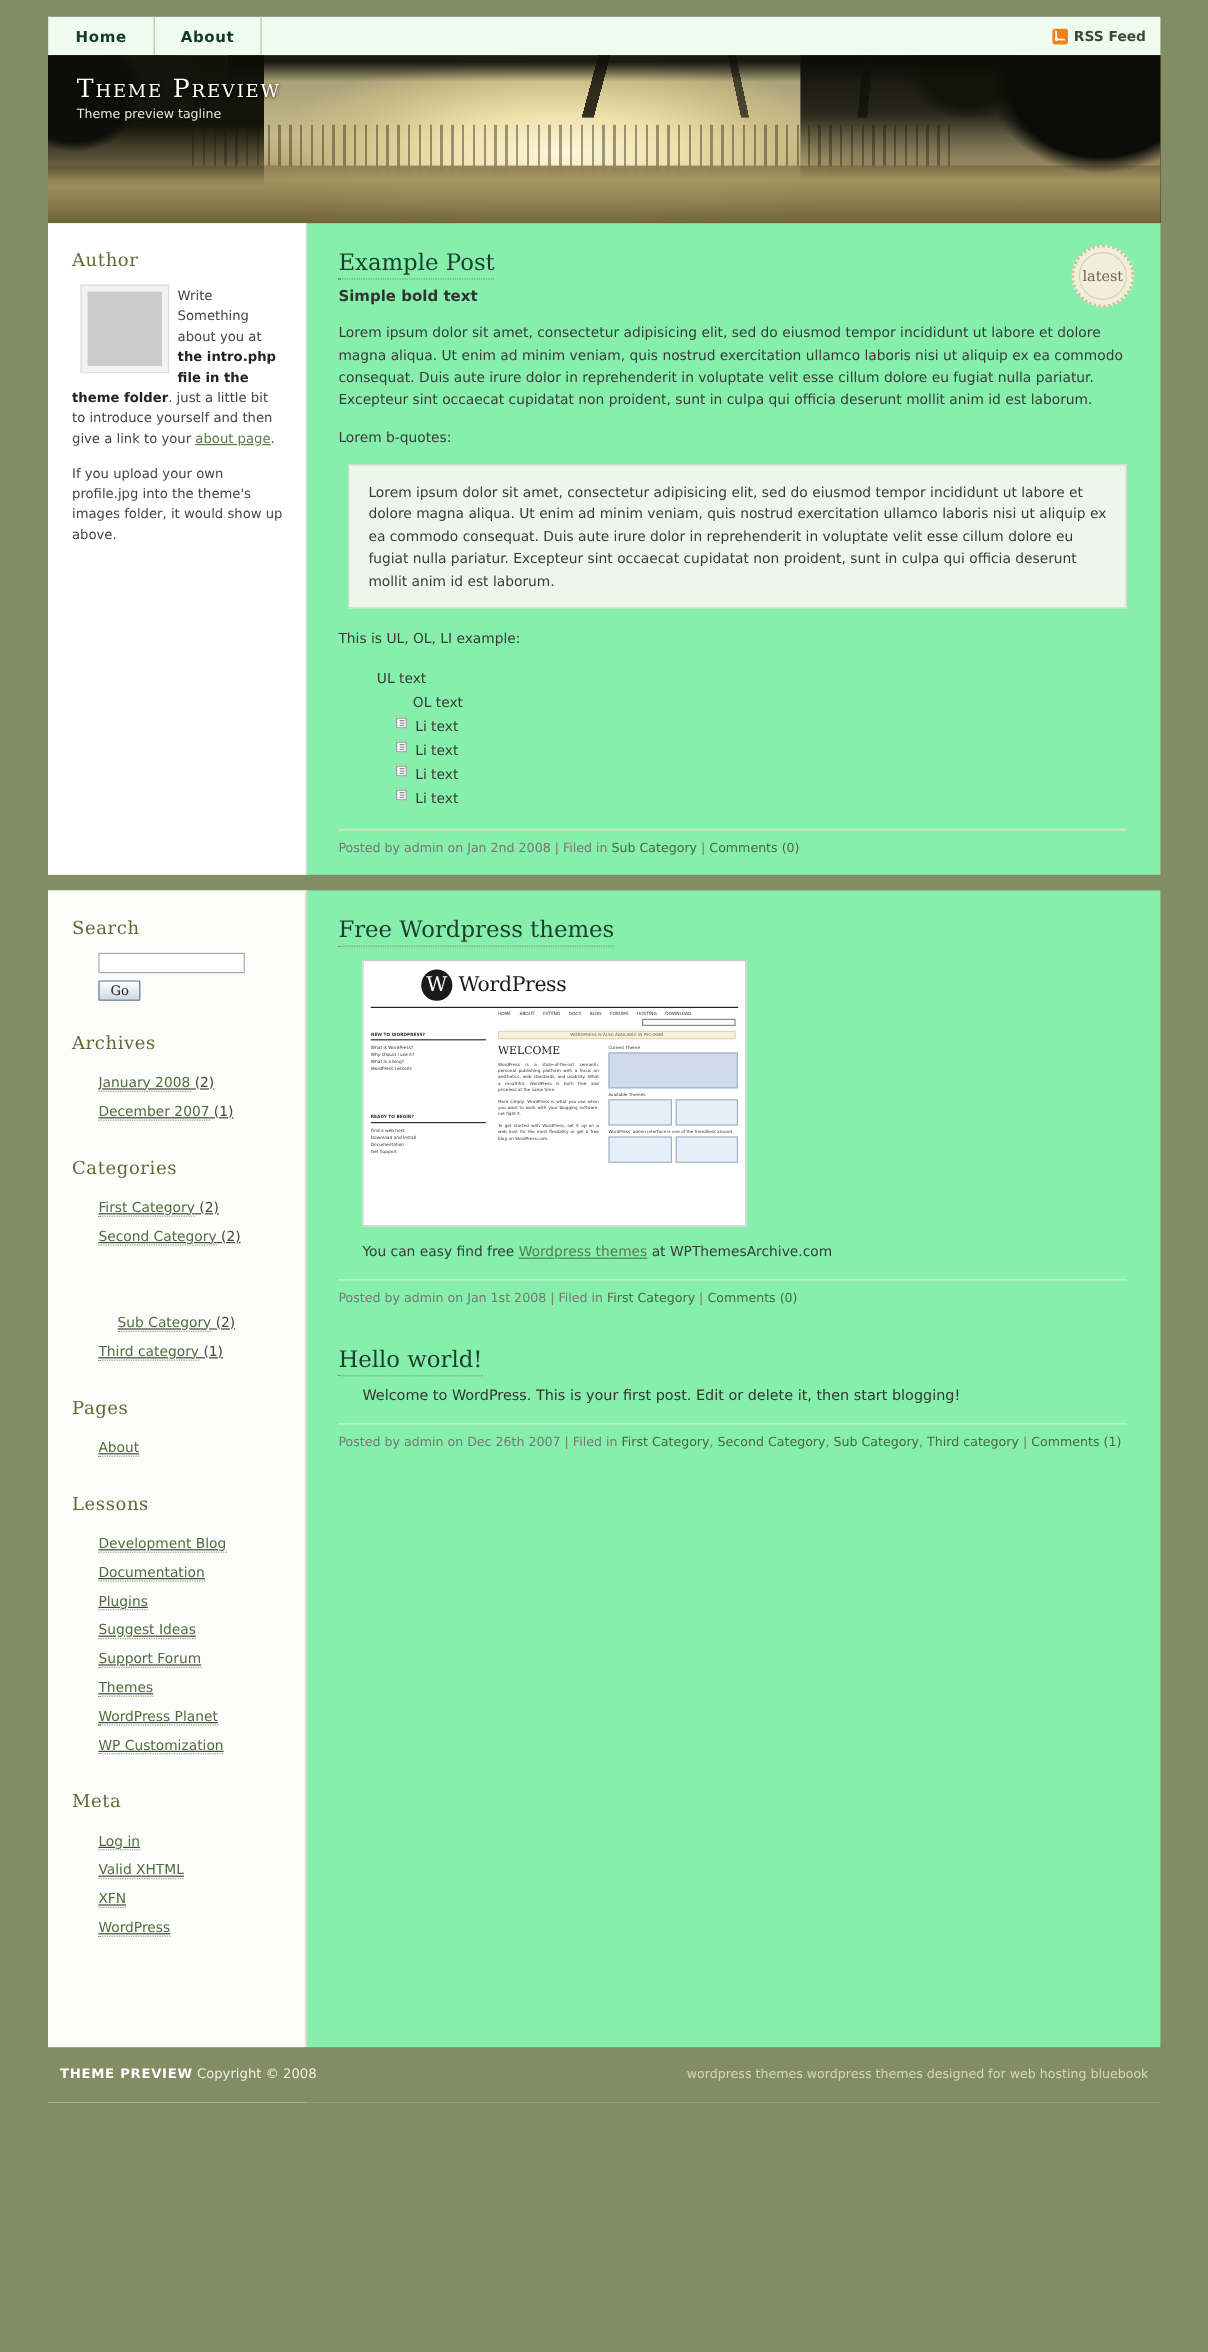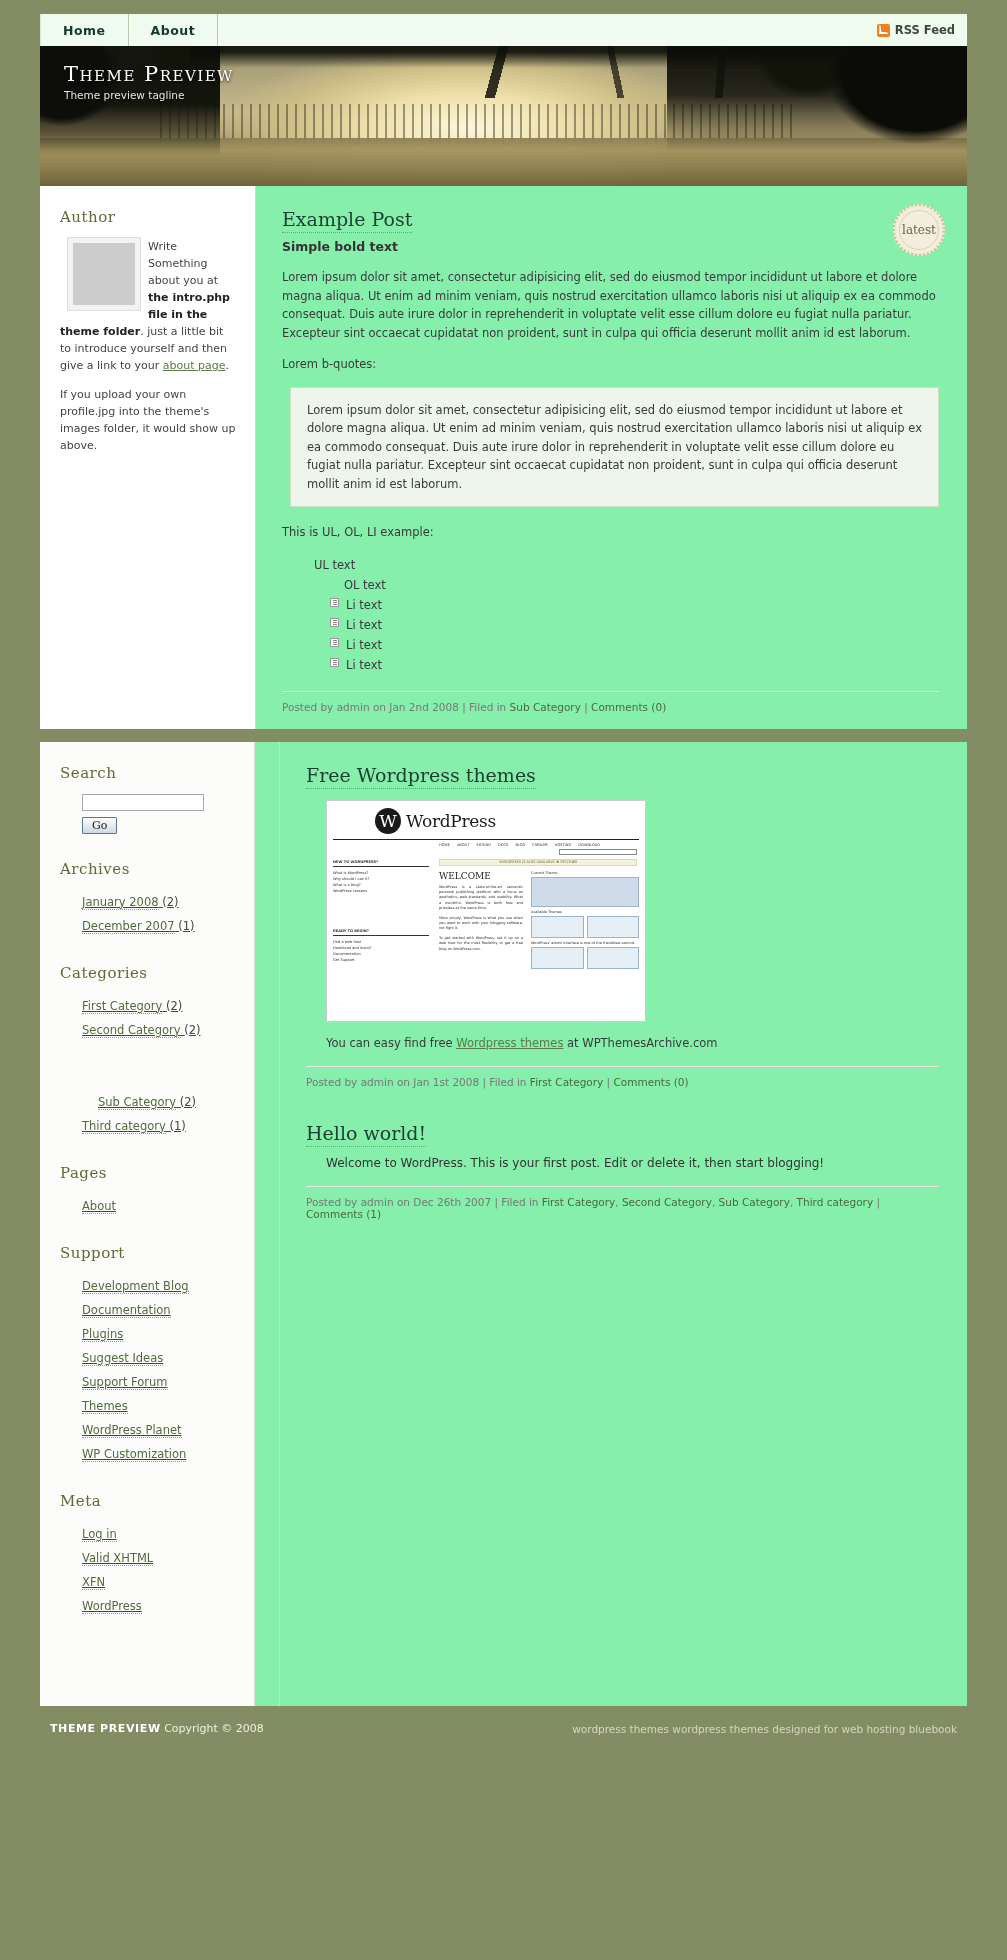--- a/index.html
+++ b/index.html
@@ -378,21 +378,21 @@
           </li>
       </ul>
       <div class="meta">
         <span>Posted by admin on Jan 2nd 2008 | Filed in </span><a>Sub Category</a><span> | </span><a>Comments (0)</a>
       </div>
     </div>
   </div>
 
   <div class="gap"></div>
 
-  <div class="panel top" style="min-height:1010px;gap:24px;">
+  <div class="panel top" style="min-height:1010px;">
     <div class="side tall">
 
       <h3 class="widget">Search</h3>
       <input class="srch-in" type="text" placeholder="" style="">
       <button class="srch-btn">Go</button>
 
       <h3 class="widget mt">Archives</h3>
       <ul class="wlist">
         <li><a>January 2008</a> <span>(2)</span></li>
         <li><a>December 2007</a> <span>(1)</span></li>
@@ -404,21 +404,21 @@
         <li><a>Second Category</a> <span>(2)</span></li>
         <li class="ind"><a>Sub Category</a> <span>(2)</span></li>
         <li><a>Third category</a> <span>(1)</span></li>
       </ul>
 
       <h3 class="widget mt">Pages</h3>
       <ul class="wlist">
         <li><a>About</a></li>
       </ul>
 
-      <h3 class="widget mt">Support</h3>
+      <h3 class="widget mt">Lessons</h3>
       <ul class="wlist">
         <li><a>Development Blog</a></li>
         <li><a>Documentation</a></li>
         <li><a>Plugins</a></li>
         <li><a>Suggest Ideas</a></li>
         <li><a>Support Forum</a></li>
         <li><a>Themes</a></li>
         <li><a>WordPress Planet</a></li>
         <li><a>WP Customization</a></li>
       </ul>

